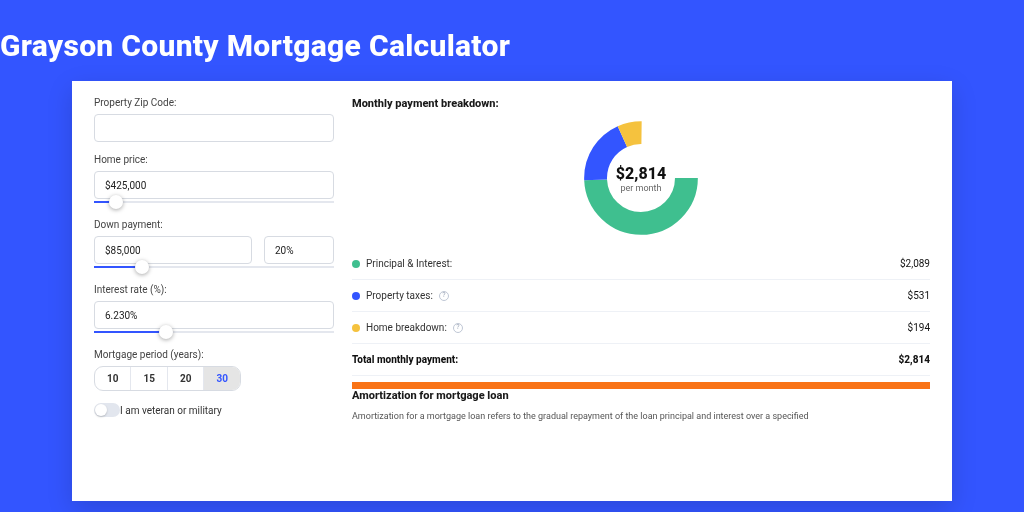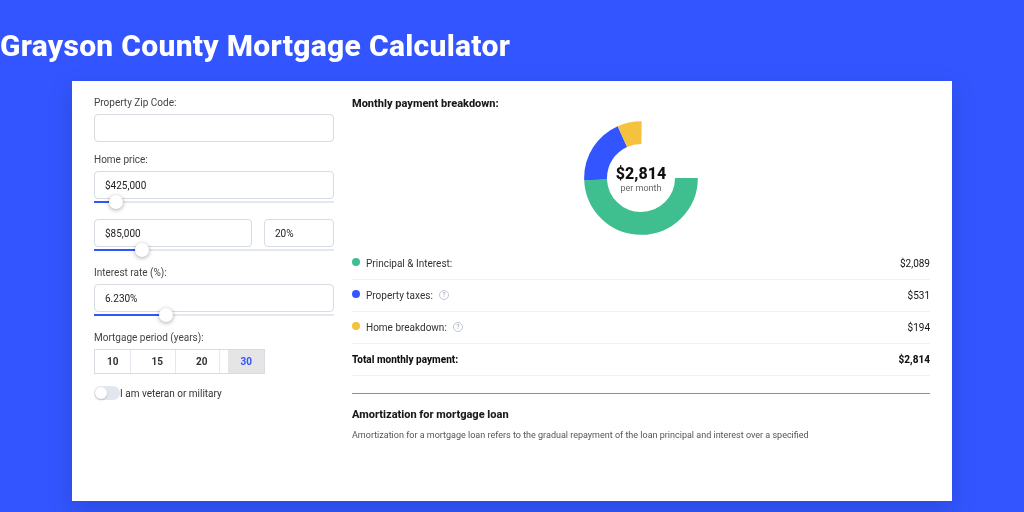--- a/index.html
+++ b/index.html
@@ -12,41 +12,41 @@
 .lbl{font-size:10px;color:#444;margin-bottom:6px;display:block}
 .inp{width:100%;border:1px solid #d7dbe2;border-radius:4px;height:28px;padding:0 10px;font-size:10px;color:#222;background:#fff}
 .field{margin-bottom:12px}
 .row{display:flex;gap:12px}
 .row .inp:first-child{flex:1}
 .row .inp:last-child{width:70px}
 .slider{position:relative;height:10px;margin-top:-2px}
 .slider .track{position:absolute;left:0;right:0;top:4px;height:2px;background:#e4e7ee}
 .slider .fill{position:absolute;left:0;top:4px;height:2px;background:#3355ff}
 .slider .knob{position:absolute;top:-2px;width:14px;height:14px;border-radius:50%;background:#fff;box-shadow:0 1px 4px rgba(0,0,0,0.35);transform:translateX(-50%)}
-.periods{display:flex;gap:8px;border:1px solid #d7dbe2;border-radius:0;overflow:hidden;width:max-content}
+.periods{display:flex;gap:0;border:1px solid #d7dbe2;border-radius:9px;overflow:hidden;width:max-content}
 .periods .p{padding:6px 12px;font-size:10px;font-weight:700;color:#333;cursor:pointer;border-right:1px solid #e4e7ee}
 .periods .p:last-child{border-right:none}
 .periods .p.sel{background:#e5e5e5;color:#3355ff}
 .toggle-row{display:flex;align-items:center;margin-top:12px}
 .toggle{width:26px;height:14px;background:#e2e6ee;border-radius:10px;position:relative}
 .toggle .k{position:absolute;left:1px;top:1px;width:12px;height:12px;background:#fff;border-radius:50%;box-shadow:0 1px 2px rgba(0,0,0,0.2)}
 .toggle-lbl{font-size:10px;color:#333}
 .section-title{font-size:11px;font-weight:800;color:#1a1a1a;margin-bottom:8px}
 .donut-wrap{display:flex;justify-content:center;margin:6px 0 10px}
 .donut{position:relative;width:120px;height:120px}
 .donut .center{position:absolute;inset:0;display:flex;flex-direction:column;justify-content:center;align-items:center}
 .donut .amount{font-size:16px;font-weight:800;color:#111}
 .donut .per{font-size:9px;color:#666}
-.line{display:flex;align-items:flex-start;gap:6px;padding:10px 0;border-bottom:1px solid #eef1f6;font-size:10px;color:#333}
+.line{display:flex;align-items:center;gap:6px;padding:10px 0;border-bottom:1px solid #eef1f6;font-size:10px;color:#333}
 .line:last-of-type{border-bottom:none}
 .dot{width:8px;height:8px;border-radius:50%;flex:none}
 .line .val{margin-left:auto;color:#111}
 .line.total{font-weight:800;color:#111}
 .info{width:10px;height:10px;border:1px solid #bfc7d5;border-radius:50%;display:inline-flex;align-items:center;justify-content:center;font-size:7px;color:#9aa4b5;line-height:1}
-.amort{border-top:1px solid #f97316;margin-top:17px;padding-top:14px}
+.amort{border-top:7px solid #f97316;margin-top:6px;}
 .amort-title{font-size:11px;font-weight:800;color:#1a1a1a;margin-bottom:8px}
 .amort-text{font-size:9px;color:#555;line-height:1.5}
 </style>
 </head>
 <body>
 
 <div class="page-title">Grayson County Mortgage Calculator</div>
 
 <div class="card">
 <div class="inner">
@@ -62,20 +62,21 @@
     <label class="lbl">Home price:</label>
     <input class="inp" value="$425,000" style="">
     <div class="slider">
       <div class="track"></div>
       <div class="fill" style="width:9%"></div>
       <div class="knob" style="left:9%"></div>
     </div>
   </div>
 
   <div class="field">
+    <label class="lbl">Down payment:</label>
     <div class="row">
       <input class="inp" value="$85,000" style="">
       <input class="inp" value="20%" style="">
     </div>
     <div class="slider">
       <div class="track"></div>
       <div class="fill" style="width:20%"></div>
       <div class="knob" style="left:20%"></div>
     </div>
   </div>

